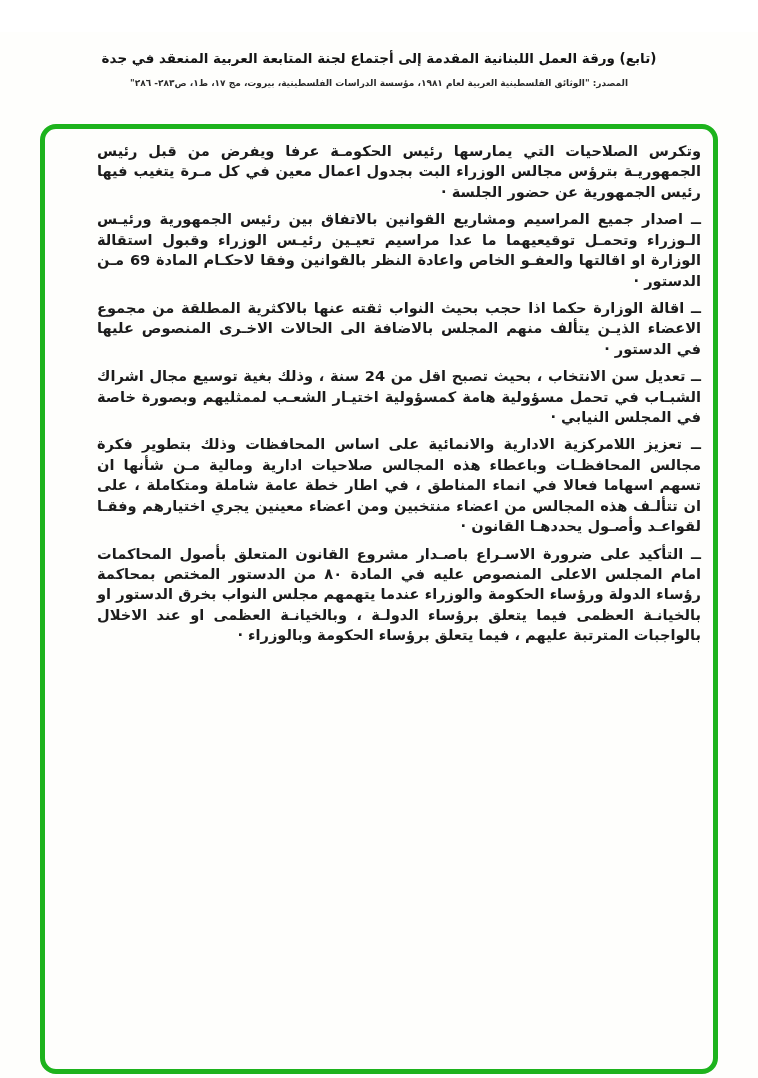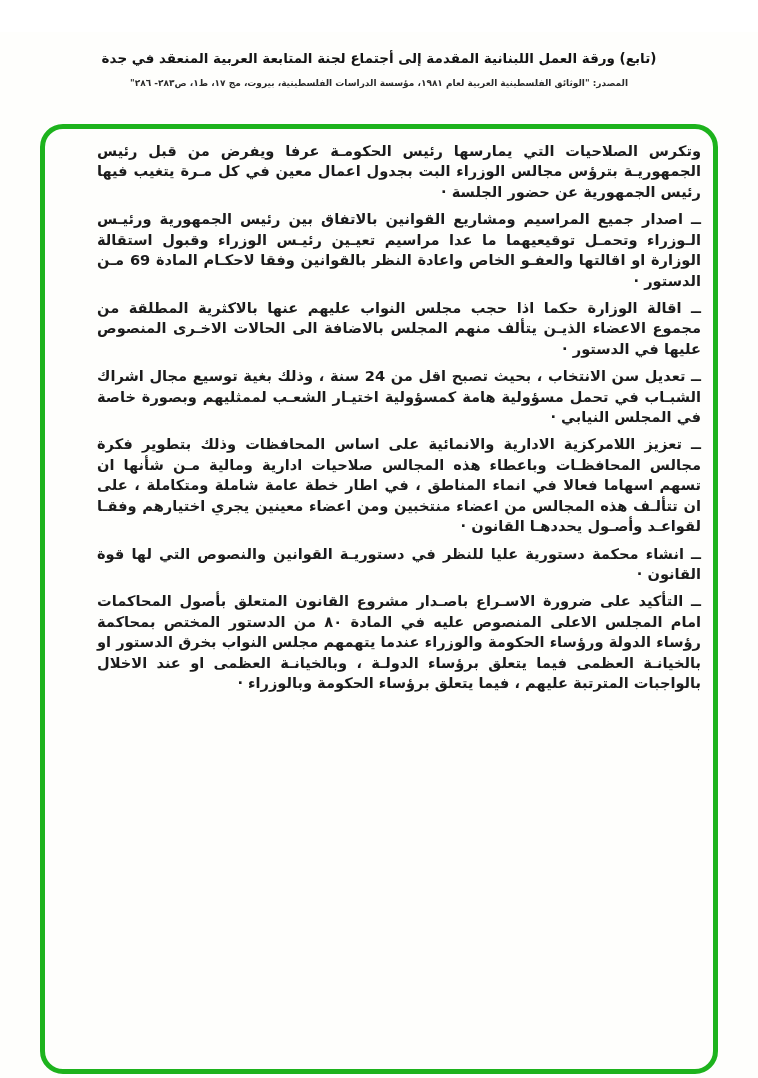--- a/index.html
+++ b/index.html
@@ -34,21 +34,21 @@
     font-weight: bold;
     color: #2a2a2a;
   }
   .green-box {
     position: absolute;
     top: 92px;
     left: 40px;
     right: 40px;
     bottom: 36px;
     border: 5px solid #404040;
-    border-radius: 23px;
+    border-radius: 16px;
     box-sizing: border-box;
     padding: 12px 12px 8px 52px;
     overflow: hidden;
     background: #fefefc;
   }
   .body-text p {
     margin: 0 0 7px 0;
     font-size: 14.6px;
     font-weight: bold;
     color: #1c1c1c;
@@ -74,23 +74,22 @@
 
   <div class="header">
     <div class="header-title">(تابع) ورقة العمل اللبنانية المقدمة إلى أجتماع لجنة المتابعة العربية المنعقد في جدة</div>
     <div class="source-line">المصدر: "الوثائق الفلسطينية العربية لعام ١٩٨١، مؤسسة الدراسات الفلسطينية، بيروت، مج ١٧، ط١، ص٢٨٣- ٢٨٦"</div>
   </div>
 
   <div class="green-box" style="border-color: rgb(29, 179, 29);">
     <div class="body-text" id="paragraphs">
         <p>وتكرس الصلاحيات التي يمارسها رئيس الحكومـة عرفا ويفرض من قبل رئيس الجمهوريـة بترؤس مجالس الوزراء البت بجدول اعمال معين في كل مـرة يتغيب فيها رئيس الجمهورية عن حضور الجلسة ·</p>
         <p>ــ اصدار جميع المراسيم ومشاريع القوانين بالاتفاق بين رئيس الجمهورية ورئيـس الـوزراء وتحمـل توقيعيهما ما عدا مراسيم تعيـين رئيـس الوزراء وقبول استقالة الوزارة او اقالتها والعفـو الخاص واعادة النظر بالقوانين وفقا لاحكـام المادة 69 مـن الدستور ·</p>
-        <p>ــ اقالة الوزارة حكما اذا حجب مجلس النواب عليهم عنها بالاكثرية المطلقة من مجموع الاعضاء الذيـن يتألف منهم المجلس بالاضافة الى الحالات الاخـرى المنصوص عليها في الدستور ·</p>
+        <p>ــ اقالة الوزارة حكما اذا حجب بحيث النواب ثقته عنها بالاكثرية المطلقة من مجموع الاعضاء الذيـن يتألف منهم المجلس بالاضافة الى الحالات الاخـرى المنصوص عليها في الدستور ·</p>
         <p>ــ تعديل سن الانتخاب ، بحيث تصبح اقل من 24 سنة ، وذلك بغية توسيع مجال اشراك الشبـاب في تحمل مسؤولية هامة كمسؤولية اختيـار الشعـب لممثليهم وبصورة خاصة في المجلس النيابي ·</p>
         <p>ــ تعزيز اللامركزية الادارية والانمائية على اساس المحافظات وذلك بتطوير فكرة مجالس المحافظـات وباعطاء هذه المجالس صلاحيات ادارية ومالية مـن شأنها ان تسهم اسهاما فعالا في انماء المناطق ، في اطار خطة عامة شاملة ومتكاملة ، على ان تتألـف هذه المجالس من اعضاء منتخبين ومن اعضاء معينين يجري اختيارهم وفقـا لقواعـد وأصـول يحددهـا القانون ·</p>
-        <p>ــ انشاء محكمة دستورية عليا للنظر في دستوريـة القوانين والنصوص التي لها قوة القانون ·</p>
         <p>ــ التأكيد على ضرورة الاسـراع باصـدار مشروع القانون المتعلق بأصول المحاكمات امام المجلس الاعلى المنصوص عليه في المادة ٨٠ من الدستور المختص بمحاكمة رؤساء الدولة ورؤساء الحكومة والوزراء عندما يتهمهم مجلس النواب بخرق الدستور او بالخيانـة العظمى فيما يتعلق برؤساء الدولـة ، وبالخيانـة العظمى او عند الاخلال بالواجبات المترتبة عليهم ، فيما يتعلق برؤساء الحكومة وبالوزراء ·</p>
       </div>
   </div>
 
   <div class="page-number">٥</div>
 
 </div>
 
 </body></html>

